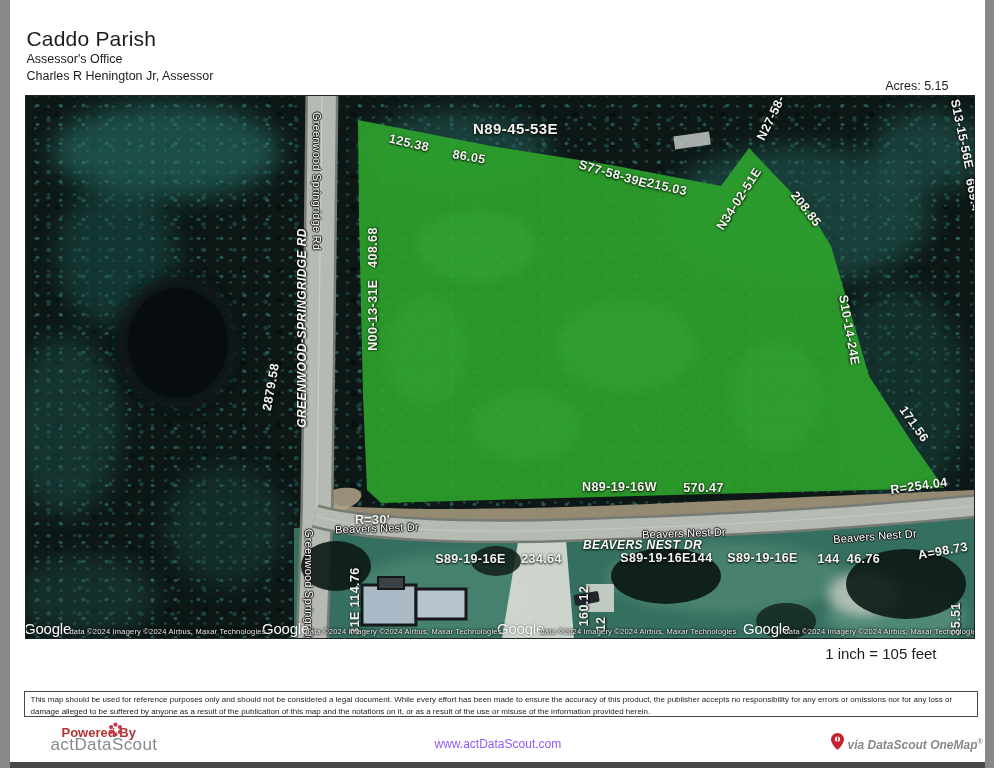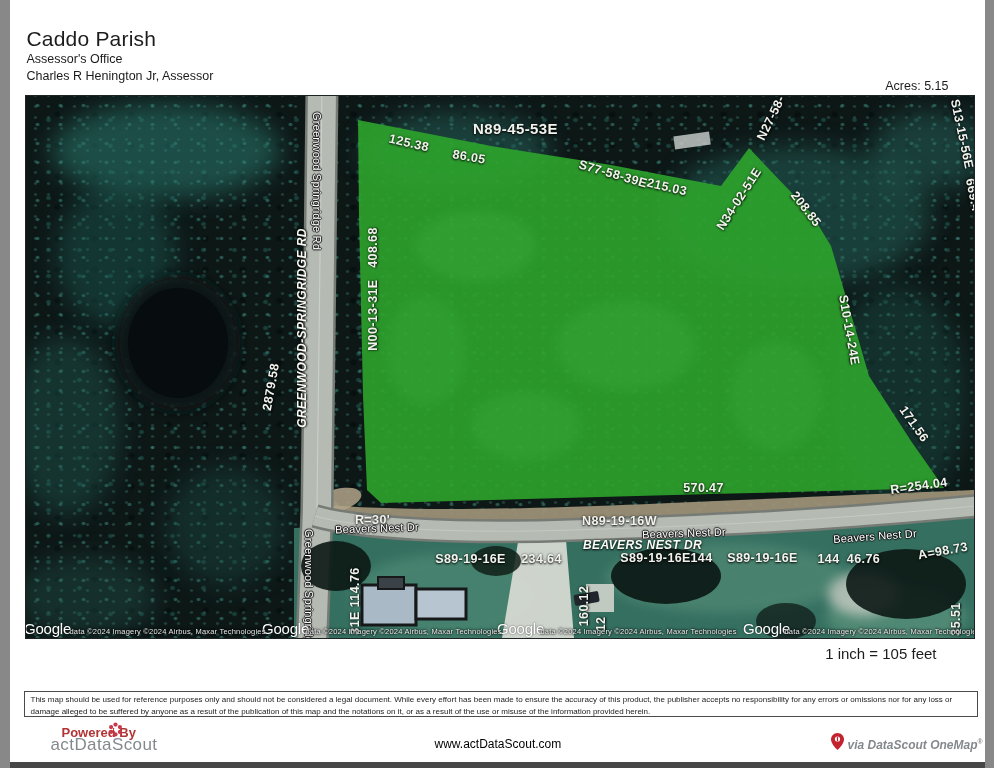--- a/index.html
+++ b/index.html
@@ -36,21 +36,21 @@
   .attrib{font-size:7.5px;color:#e9e9e9;letter-spacing:.2px;text-shadow:0 0 2px #000,0 0 3px #000;}
   
   .scale-note{position:absolute;right:48px;top:645px;font-size:15px;color:#1c1c1c;}
   .disclaimer{position:absolute;left:14px;top:691px;width:954px;height:26px;
           border:1px solid #4a4a4a;font-size:8px;line-height:1.55;color:#222;
           padding:2px 6px;box-sizing:border-box;}
   
   .powered{position:absolute;left:30px;top:725px;font-size:13px;font-weight:700;color:#b23434;padding-left:22px;}
   .brand{position:absolute;left:41px;top:735px;font-size:17px;color:#84898d;letter-spacing:.4px;}
   .flower{position:absolute;left:98px;top:722px;}
-  .site{position:absolute;left:425px;top:737px;font-size:12px;color:#000000;}
+  .site{position:absolute;left:425px;top:737px;font-size:12px;color:#8b5cf6;}
   .pin{position:absolute;left:821px;top:733px;}
   .onemap{position:absolute;left:838px;top:738px;font-size:12px;font-style:italic;font-weight:700;color:#84898d;}
   .onemap sup{font-size:7px;font-style:normal;}
   .bottom-bar{position:absolute;left:0;bottom:0;width:994px;height:6px;background:#474747;}
 </style>
 </head>
 <body>
 
 <div class="page">
 
@@ -150,21 +150,21 @@
         <div class="mlabel survey" style="left: 587px; top: 78px; transform: translate(-50%, -50%) rotate(16deg);">S77-58-39E</div>
         <div class="mlabel survey" style="left: 641px; top: 91px; transform: translate(-50%, -50%) rotate(13deg);">215.03</div>
         <div class="mlabel survey" style="left: 745px; top: 22px; transform: translate(-50%, -50%) rotate(-64deg);">N27-58-</div>
         <div class="mlabel survey" style="left: 713px; top: 103px; transform: translate(-50%, -50%) rotate(-57deg);">N34-02-51E</div>
         <div class="mlabel survey" style="left: 780px; top: 113px; transform: translate(-50%, -50%) rotate(52deg);">208.85</div>
         <div class="mlabel survey" style="left: 936px; top: 38px; transform: translate(-50%, -50%) rotate(78deg);">S13-15-56E</div>
         <div class="mlabel survey" style="left: 947px; top: 99px; transform: translate(-50%, -50%) rotate(78deg);">669.4</div>
         <div class="mlabel survey" style="left: 823px; top: 234px; transform: translate(-50%, -50%) rotate(80deg);">S10-14-24E</div>
         <div class="mlabel survey" style="left: 888px; top: 328px; transform: translate(-50%, -50%) rotate(55deg);">171.56</div>
         <div class="mlabel survey" style="left: 893px; top: 390px; transform: translate(-50%, -50%) rotate(-8deg);">R=254.04</div>
-        <div class="mlabel survey" style="left: 594px; top: 391px; transform: translate(-50%, -50%) rotate(0deg); margin-top: 34px;">N89-19-16W</div>
+        <div class="mlabel survey" style="left: 594px; top: 391px; transform: translate(-50%, -50%) rotate(0deg);">N89-19-16W</div>
         <div class="mlabel survey" style="left: 678px; top: 392px; transform: translate(-50%, -50%) rotate(0deg);">570.47</div>
         <div class="mlabel survey" style="left: 347px; top: 384px; transform: translate(-50%, -50%) rotate(0deg); margin-top: 40px;">R=30'</div>
         <div class="mlabel survey" style="left: 347px; top: 193px; transform: translate(-50%, -50%) rotate(-90deg);">N00-13-31E   408.68</div>
         <div class="mlabel survey" style="left: 245px; top: 291px; transform: translate(-50%, -50%) rotate(-80deg);">2879.58</div>
         <div class="mlabel survey" style="left: 445px; top: 463px; transform: translate(-50%, -50%) rotate(0deg);">S89-19-16E</div>
         <div class="mlabel survey" style="left: 516px; top: 463px; transform: translate(-50%, -50%) rotate(0deg);">234.64</div>
         <div class="mlabel survey" style="left: 630px; top: 462px; transform: translate(-50%, -50%) rotate(0deg);">S89-19-16E</div>
         <div class="mlabel survey" style="left: 676px; top: 462px; transform: translate(-50%, -50%) rotate(0deg);">144</div>
         <div class="mlabel survey" style="left: 737px; top: 462px; transform: translate(-50%, -50%) rotate(0deg);">S89-19-16E</div>
         <div class="mlabel survey" style="left: 803px; top: 463px; transform: translate(-50%, -50%) rotate(0deg);">144</div>

